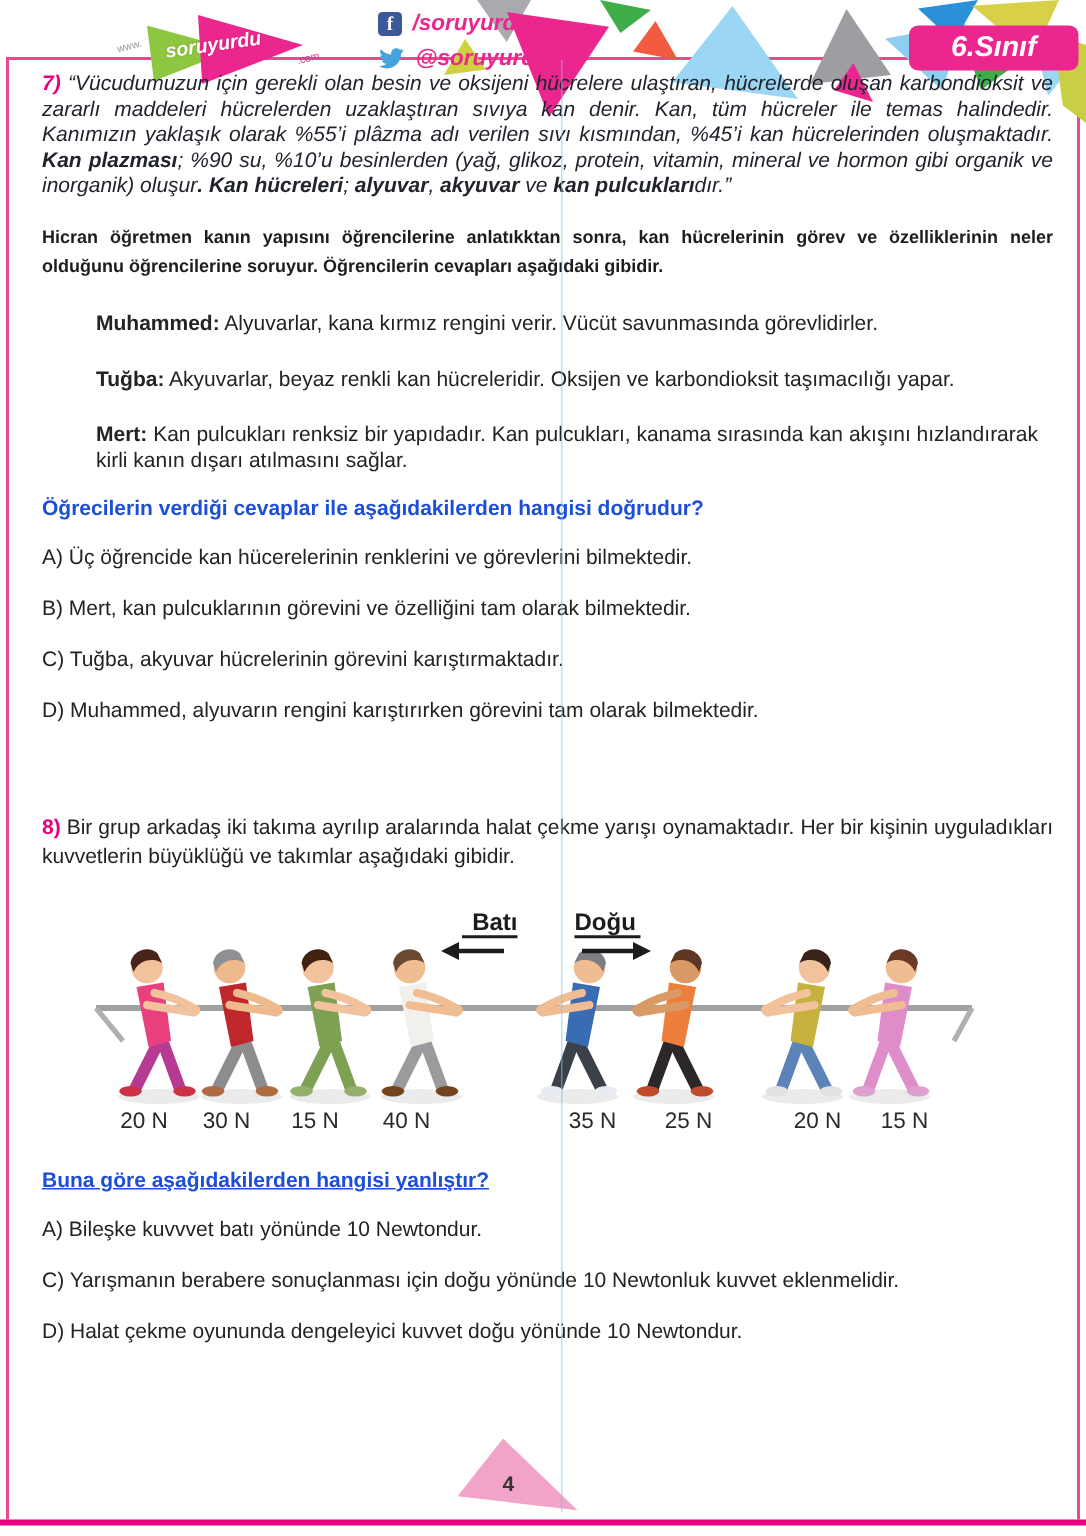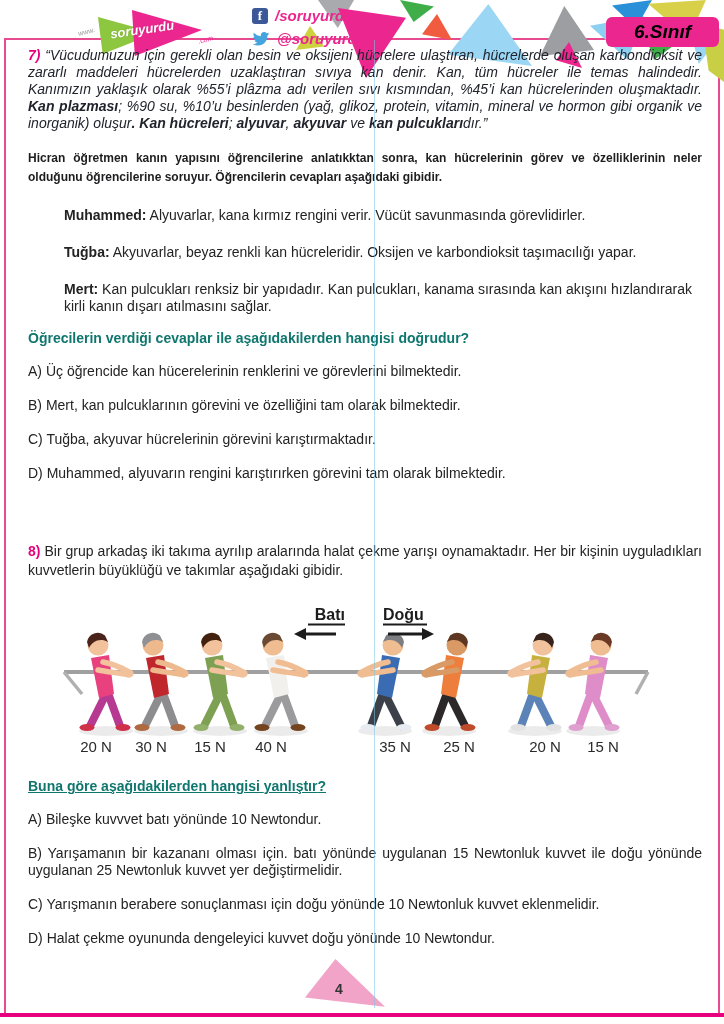--- a/index.html
+++ b/index.html
@@ -12,40 +12,40 @@
   .logo { position:absolute; left:80px; top:6px; width:150px; height:46px; }
   .logo .tri { position:absolute; }
   .logo-www { position:absolute; left:-2px; top:22px; font-size:7px; color:#9a9a9a; transform:rotate(-14deg); }
   .logo-name { position:absolute; left:30px; top:16px; color:#fff; font-weight:bold; font-style:italic; font-size:13px; transform:rotate(-8deg); text-shadow:0 0 2px rgba(0,0,0,.15); }
   .logo-com { position:absolute; left:118px; top:30px; font-size:7px; color:#ec268f; transform:rotate(-14deg); }
   .social { position:absolute; left:252px; top:4px; }
   .social-row { display:flex; align-items:center; gap:7px; height:23px; }
   .handle { color:#ec268f; font-weight:bold; font-style:italic; font-size:15px; }
   .fb-icon { width:16px; height:16px; background:#3b5998; border-radius:3px; color:#fff; font-weight:bold; font-size:13px; text-align:center; line-height:16px; font-family:"Liberation Serif", serif; }
   .tw-icon { width:18px; height:15px; }
-  .badge { position:absolute; right:5px; top:17px; width:113px; height:30px; background:#ec268f; border-radius:6px; color:#000000; font-weight:bold; font-style:italic; font-size:19px; text-align:center; line-height:29px; z-index:4; }
+  .badge { position:absolute; right:5px; top:17px; width:113px; height:30px; background:#ec268f; border-radius:6px; color:#ffffff; font-weight:bold; font-style:italic; font-size:19px; text-align:center; line-height:29px; z-index:4; }
 
   
   .decor { position:absolute; z-index:2; }
 
   
   .frame { position:absolute; left:4px; top:38px; width:716px; height:975px; border:2px solid #e84a90; border-bottom:none; z-index:1; background:#fff; }
   .bottom-bar { position:absolute; left:0; top:1013px; width:724px; height:4px; background:#e6007e; z-index:4; }
   .fold-line { position:absolute; left:374px; top:40px; width:1px; height:968px; background:rgba(120,200,230,.55); z-index:5; pointer-events:none; }
 
   
   .content { position:absolute; left:6px; top:23px; width:712px; z-index:3; padding:24px 16px 0 22px; }
   p.just { text-align:justify; }
   .passage { font-style:italic; font-size:14px; line-height:17px; color:#21242c; }
   .qnum { color:#e6007e; font-weight:bold; }
   .b { font-weight:bold; }
   .teacher { font-weight:bold; font-size:12px; line-height:19px; margin-top:17px; color:#1d1d1f; }
   .students { margin:16px 0 0 36px; }
   .students p { font-size:14px; line-height:17px; margin-bottom:15px;margin-top:20px; }
-  .q-line { font-weight:bold; font-size:14px; margin-top:8px; color:#0f766e; }
+  .q-line { font-weight:bold; font-size:14px; margin-top:8px; color:#1d4ed8; }
   .options { margin-top:17px; }
   .options p { font-size:14px; line-height:17px; margin-bottom:17px; }
   .u { text-decoration:underline; }
 
   .q8 { margin-top:60px; font-size:14px; line-height:19px; }
   .figure-wrap { margin:14px 0 16px 8px; position:relative; width:648px; height:168px; }
   .figure-wrap svg { display:block; }
   svg text { font-family:"Liberation Sans", sans-serif; }
   .dir-label { font-size:16px; font-weight:bold; fill:#1c1c1c; }
   .force-label { font-size:15px; fill:#2a2a2a; }
@@ -184,21 +184,20 @@
         <text x="423" y="158" text-anchor="middle" class="force-label">25 N</text>
         <text x="509" y="158" text-anchor="middle" class="force-label">20 N</text>
         <text x="567" y="158" text-anchor="middle" class="force-label">15 N</text>
       </svg>
     </div>
 
     <p class="q-line q8q"><span>Buna göre aşağıdakilerden hangisi </span><span class="u">yanlıştır</span><span>?</span></p>
 
     <div class="options">
       <p><span>A)</span><span> Bileşke kuvvvet batı yönünde 10 Newtondur.</span></p>
-      <p class="just"><span>B)</span><span> Yarışamanın bir kazananı olması için. batı yönünde uygulanan 15 Newtonluk kuvvet ile doğu yönünde uygulanan 25 Newtonluk kuvvet yer değiştirmelidir.</span></p>
       <p><span>C)</span><span> Yarışmanın berabere sonuçlanması için doğu yönünde 10 Newtonluk kuvvet eklenmelidir.</span></p>
       <p><span>D)</span><span> Halat çekme oyununda dengeleyici kuvvet doğu yönünde 10 Newtondur.</span></p>
     </div>
 
   </div>
 
   <div class="footer-tri">
     <div class="shape"></div>
     <span class="page-num">4</span>
   </div>

